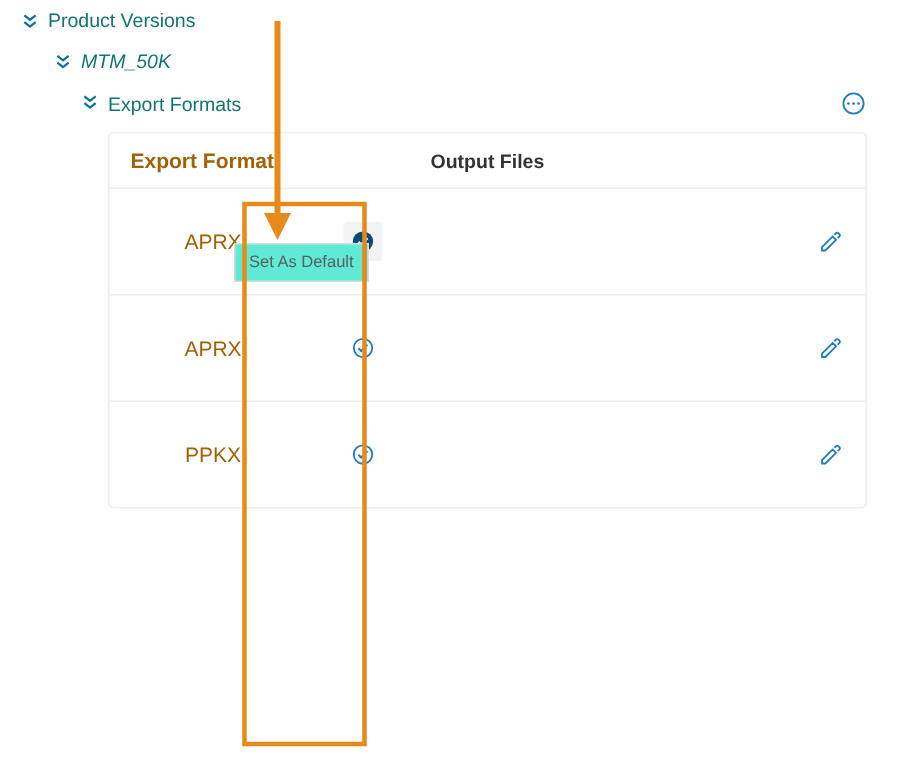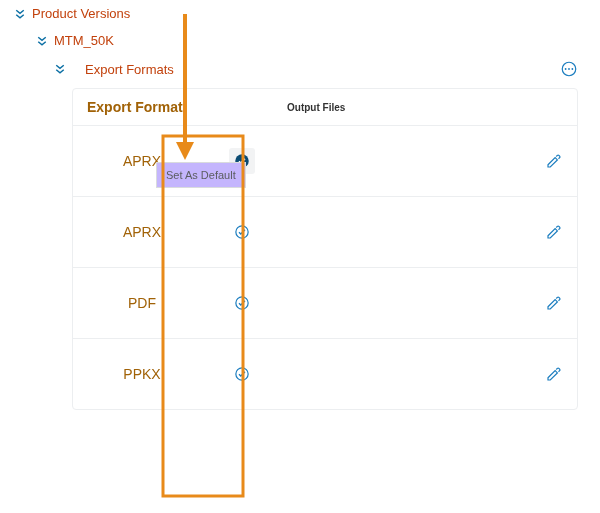--- a/index.html
+++ b/index.html
@@ -12,37 +12,37 @@
       height: 513px;
       position: relative;
     }
     .tree-row {
       display: flex;
       align-items: center;
       gap: 6px;
       padding: 6px 0;
     }
     .lvl0 { padding-left: 14px; }
-    .lvl1 { padding-left: 36px; }
+    .lvl1 { padding-left: 36px; font-style: italic; }
     
     .lvl2-row {
       display: flex;
       align-items: center;
       padding: 6px 0 6px 54px;
     }
     .lvl2-row .left {
       display: flex;
-      align-items: center;
-      gap: 19px;
+      align-items: flex-start;
+      gap: 6px;
     }
     .lvl2-row .spacer { flex: 1; }
     .lvl2-row .overflow-btn { margin-right: 22px; }
 
     .chevron-icon svg { display: block; }
-    .tree-label { font-size: 13px; color: #c2410c; }
+    .tree-label { font-size: 13px; color: #0f766e; }
 
     
     .card {
       margin: 4px 22px 0 72px;
       border: 1px solid #eceef0;
       border-radius: 4px;
       background: #fff;
     }
     .grid-header, .grid-row {
       display: grid;
@@ -61,37 +61,37 @@
 
     .grid-row {
       padding: 22px 14px;
       border-bottom: 1px solid #eceef0;
       position: relative;
       text-align: center;
     }
     .grid-row:last-child { border-bottom: none; }
     .col-format { font-size: 14px; color: #a16207; }
     .col-default { display: flex; justify-content: center; align-items: center; }
-    .col-output { font-size: 10px; color: #323232; min-height: 1em; }
+    .col-output { font-size: 13px; color: #323232; min-height: 1em; }
     .col-actions { display: flex; justify-content: flex-end; align-items: center; }
 
     
     .default-chip {
       width: 26px; height: 26px;
       display: inline-flex; align-items: center; justify-content: center;
       border-radius: 3px;
     }
     .default-chip.selected { background: #f2f3f4; }
     .check-filled svg, .check-outline svg, .pencil-icon svg, .overflow-icon svg { display: block; }
 
     
     .tooltip {
       position: absolute;
       left: 83px; top: 36px;
-      background: #c4b5fd;
+      background: #5eead4;
       border: 1px solid #d9dbdd;
       padding: 6px 9px;
       font-size: 11px;
       color: #5b5d60;
       white-space: nowrap;
     }
 
     
     .overlay {
       position: absolute;
@@ -196,43 +196,20 @@
       <span>
         <span class="pencil-icon">
           <svg width="18" height="18" viewBox="0 0 24 24">
               <path d="M4 17l9.5-9.5 3 3L7 20H4v-3z M15 6l1.5-1.5a1.4 1.4 0 0 1 2 0l1 1a1.4 1.4 0 0 1 0 2L18 9" fill="none" stroke="#1b7dbf" stroke-width="1.6"></path>
             </svg>
         </span>
       </span>
     </span>
   </div>
 
-  <div class="grid-row">
-    <span class="col-format">PDF</span>
-    <span class="col-default">
-      <span class="default-chip">
-        <span class="check-outline">
-          <svg width="18" height="18" viewBox="0 0 24 24">
-              <circle cx="12" cy="12" r="8.2" fill="none" stroke="#1b7dbf" stroke-width="1.6"></circle>
-              <path d="M8 12.3l2.4 2.4L16 9" fill="none" stroke="#1b7dbf" stroke-width="1.8"></path>
-            </svg>
-        </span>
-      </span>
-    </span>
-    <span class="col-output"></span>
-    <span class="col-actions">
-      <span>
-        <span class="pencil-icon">
-          <svg width="18" height="18" viewBox="0 0 24 24">
-              <path d="M4 17l9.5-9.5 3 3L7 20H4v-3z M15 6l1.5-1.5a1.4 1.4 0 0 1 2 0l1 1a1.4 1.4 0 0 1 0 2L18 9" fill="none" stroke="#1b7dbf" stroke-width="1.6"></path>
-            </svg>
-        </span>
-      </span>
-    </span>
-  </div>
 
   <div class="grid-row">
     <span class="col-format">PPKX</span>
     <span class="col-default">
       <span class="default-chip">
         <span class="check-outline">
           <svg width="18" height="18" viewBox="0 0 24 24">
               <circle cx="12" cy="12" r="8.2" fill="none" stroke="#1b7dbf" stroke-width="1.6"></circle>
               <path d="M8 12.3l2.4 2.4L16 9" fill="none" stroke="#1b7dbf" stroke-width="1.8"></path>
             </svg>

